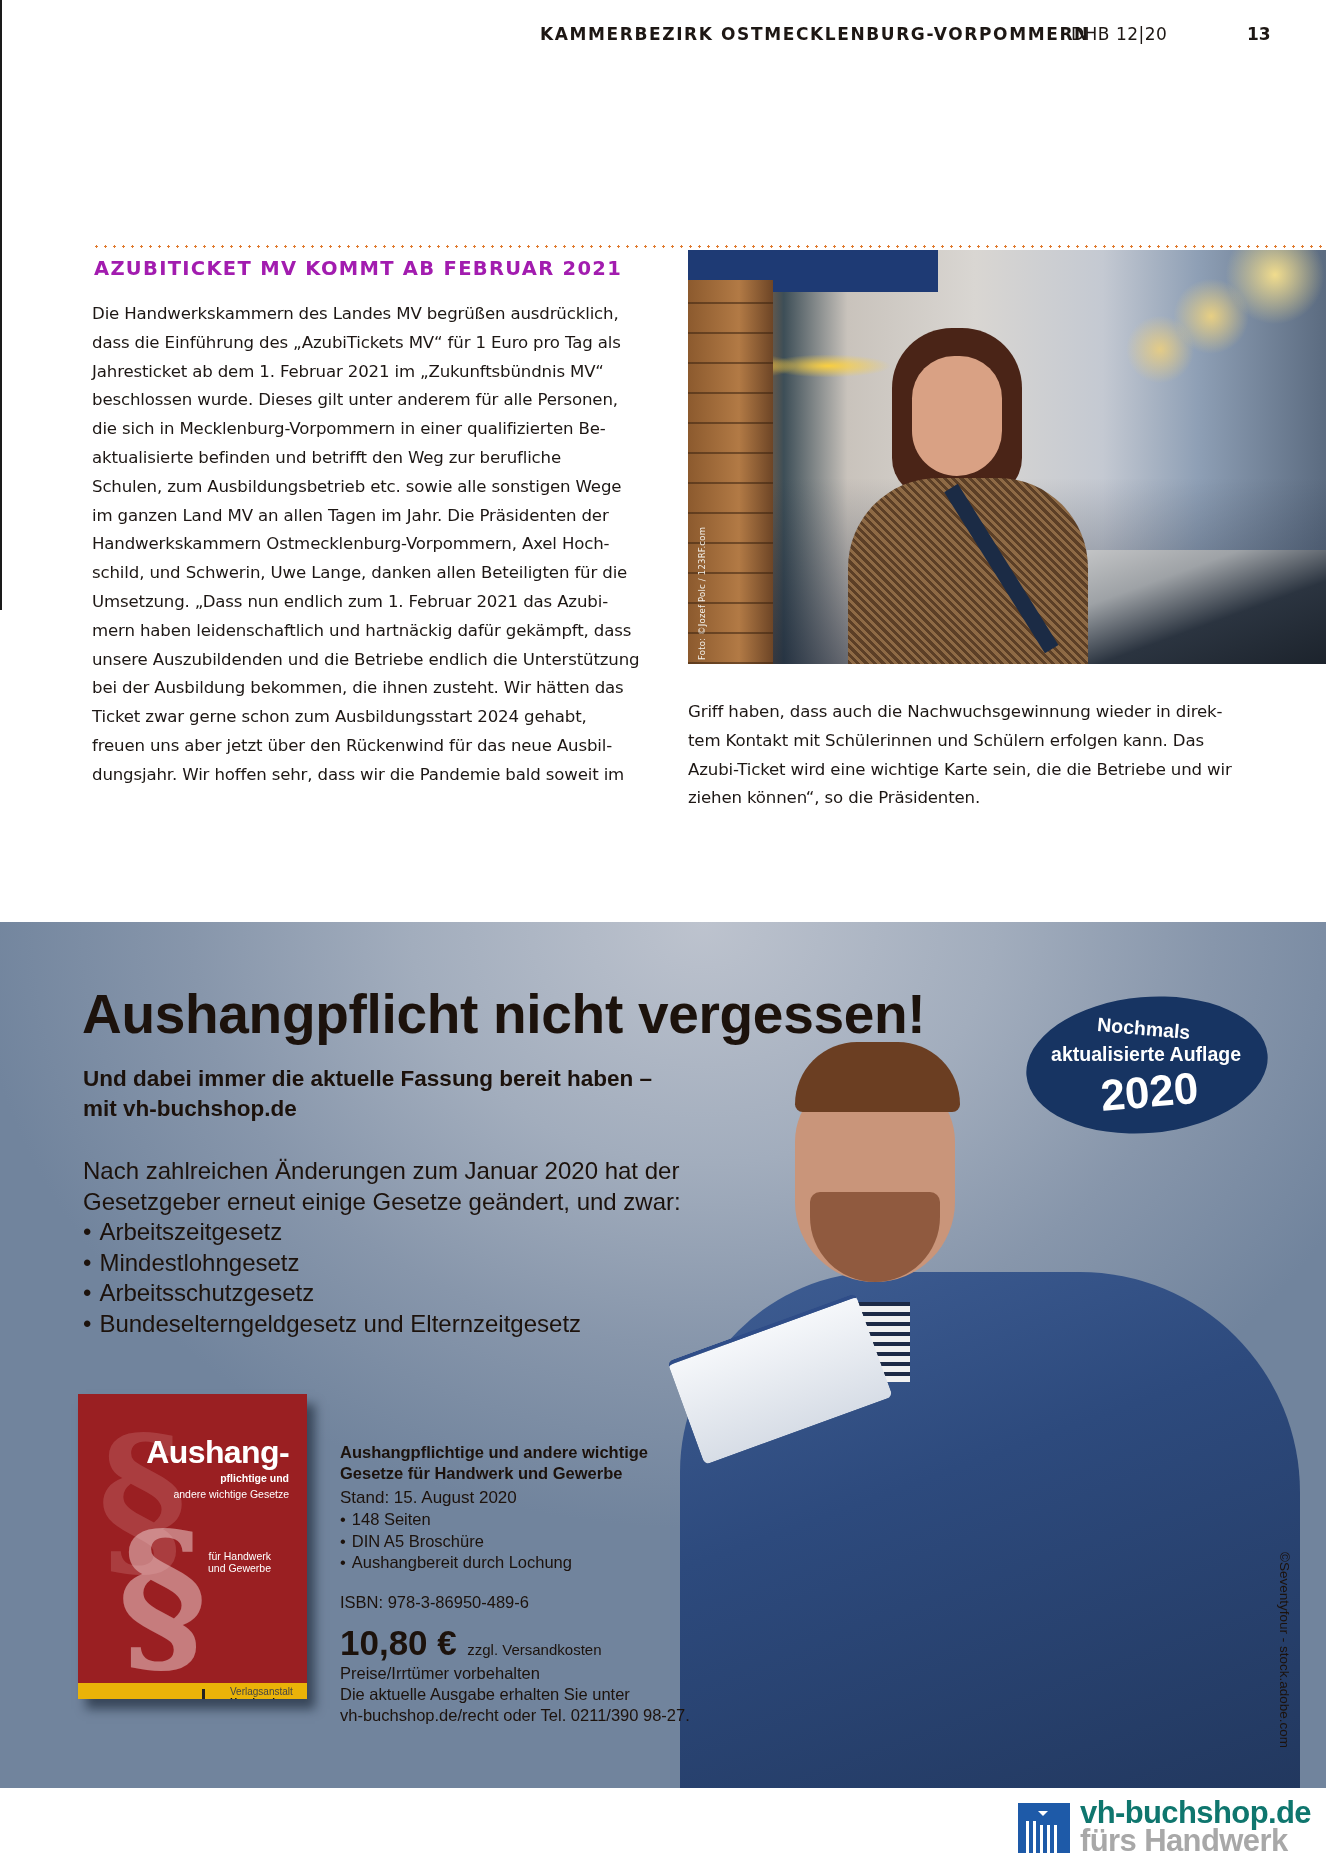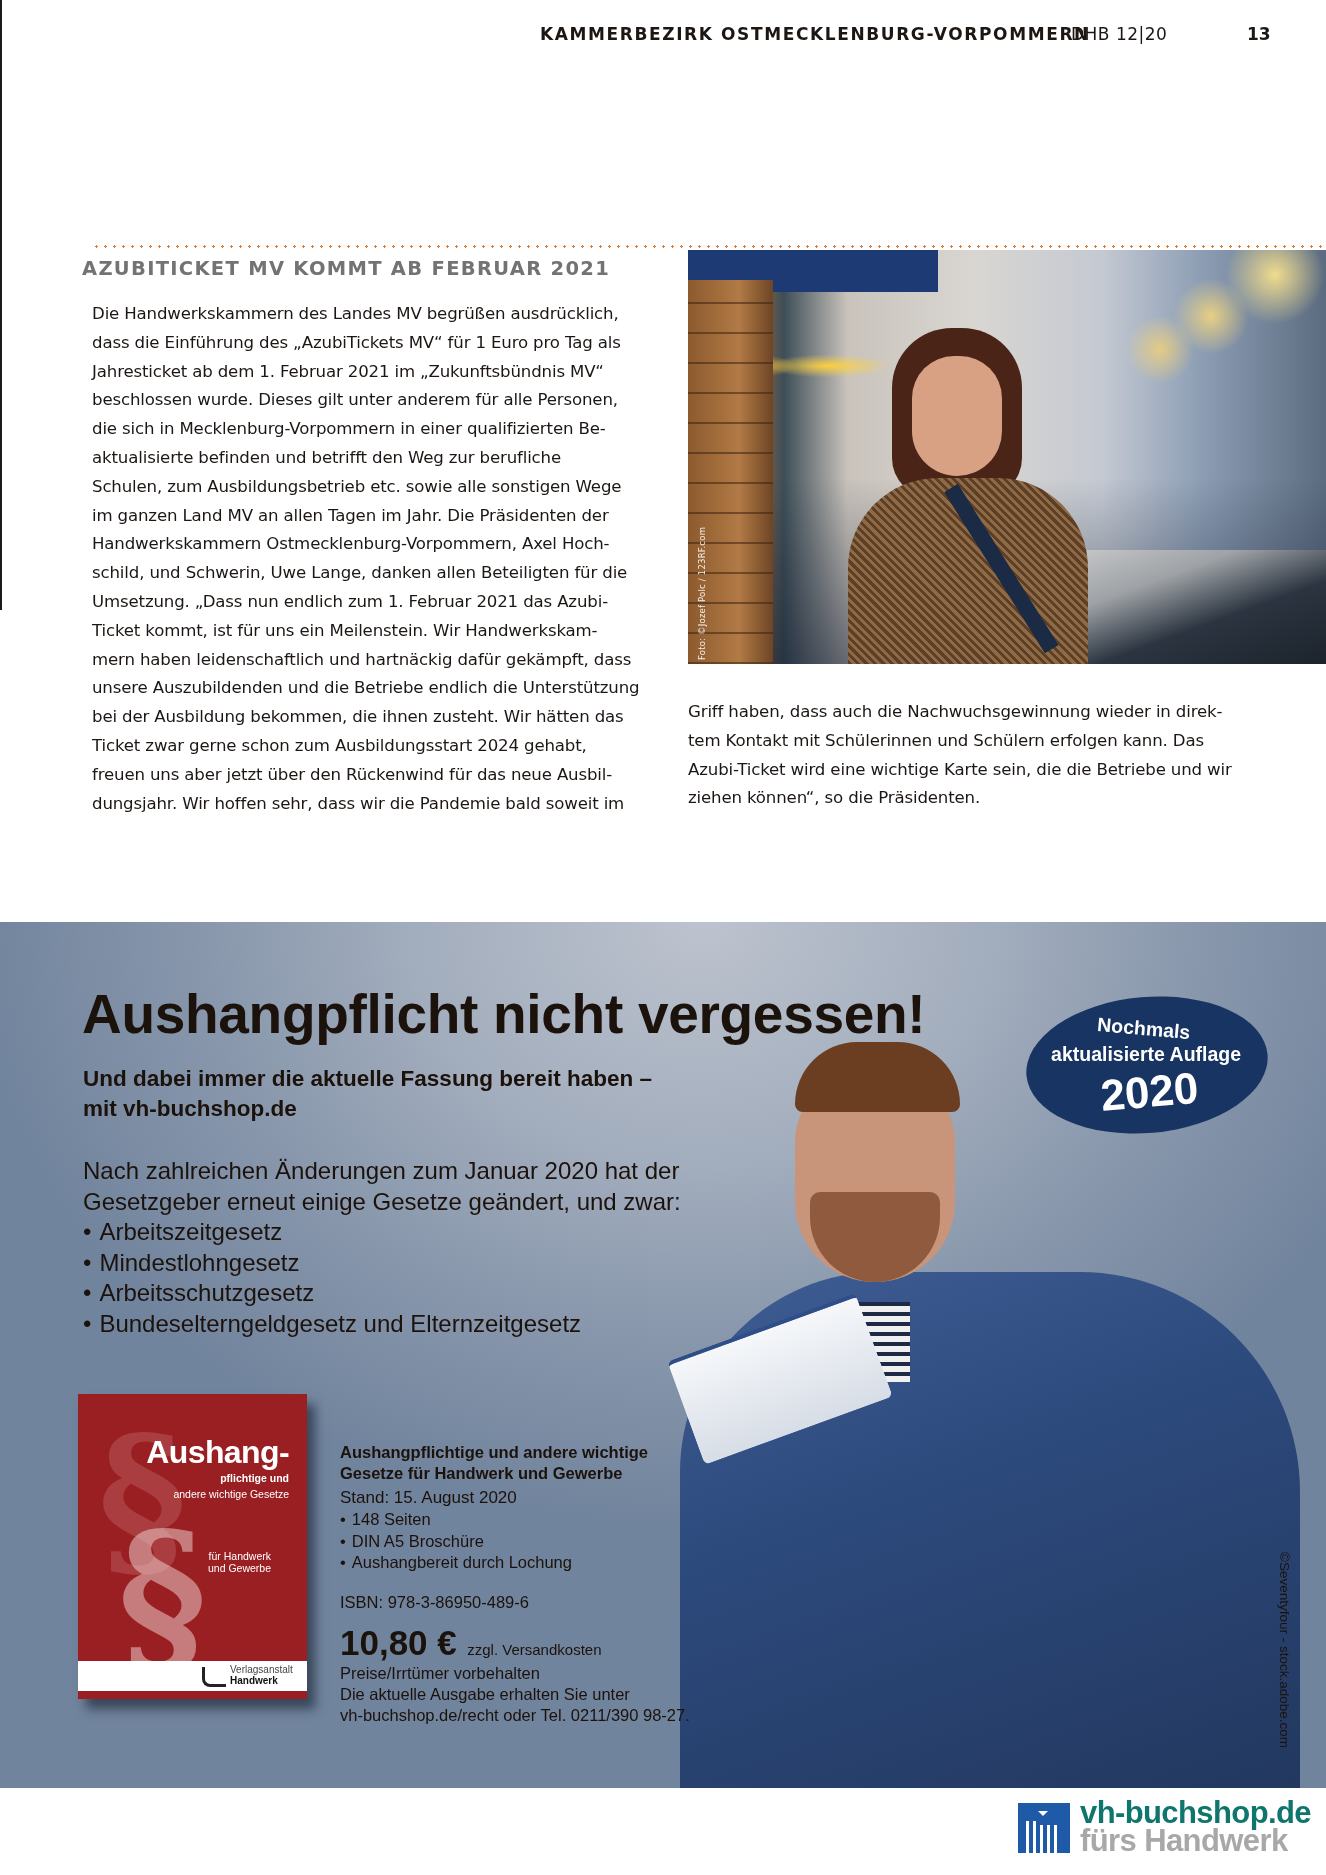--- a/index.html
+++ b/index.html
@@ -11,21 +11,21 @@
   
   .running-header { position: absolute; top: 24px; left: 540px; width: 720px; height: 26px; }
   .rh-section { position: absolute; left: 0; top: 0; font-family: "DejaVu Sans", sans-serif; font-weight: bold; font-size: 17px; letter-spacing: 1.6px; color: #1d1714; }
   .rh-issue { position: absolute; left: 531px; top: 0; font-family: "DejaVu Sans", sans-serif; font-size: 17px; letter-spacing: 0.5px; color: #1d1714; }
   .rh-page { position: absolute; left: 707px; top: 0; font-family: "DejaVu Sans", sans-serif; font-weight: bold; font-size: 17px; color: #1d1714; }
 
   
   .dotted-rule { position: absolute; top: 245px; left: 92px; width: 1234px; height: 3px;
     background-image: radial-gradient(circle, #e07a2e 1.2px, transparent 1.4px);
     background-size: 9px 3px; background-repeat: repeat-x; }
-  .article-title { position: absolute; top: 257px; left: 82px; font-family: "DejaVu Sans", sans-serif; font-weight: bold; font-size: 19.5px; letter-spacing: 1.3px; color: #737373; white-space: nowrap; }
+  .article-title { position: absolute; top: 257px; left: 94px; font-family: "DejaVu Sans", sans-serif; font-weight: bold; font-size: 19.5px; letter-spacing: 1.3px; color: #a21caf; white-space: nowrap; }
   .col { position: absolute; font-family: "DejaVu Sans", sans-serif; font-size: 16.6px; line-height: 28.8px; color: #1d1714; }
   .col-left { top: 300px; left: 92px; width: 590px; }
   .col-right { top: 698px; left: 688px; width: 620px; }
   .col .line { display: block; white-space: nowrap; letter-spacing: -0.15px; }
 
   
   .photo { position: absolute; top: 250px; left: 688px; width: 638px; height: 414px; overflow: hidden;
     background:
       radial-gradient(ellipse 14% 4% at 22% 28%, rgba(255,210,60,0.95), transparent 70%),
       radial-gradient(ellipse 10% 4% at 10% 28%, rgba(255,200,60,0.9), transparent 70%),
@@ -80,21 +80,21 @@
 
   .book-cover { position: absolute; top: 472px; left: 78px; width: 229px; height: 305px; background: #9a1f22;
     box-shadow: 8px 10px 10px rgba(10,20,35,0.55); overflow: hidden; }
   .cover-para-big { position: absolute; left: 40px; top: 116px; font-family: "DejaVu Serif", serif; font-weight: bold; font-size: 170px; line-height: 1; color: rgba(235,200,200,0.55); }
   .cover-para-ghost { position: absolute; left: 20px; top: 20px; font-family: "DejaVu Serif", serif; font-weight: bold; font-size: 170px; line-height: 1; color: rgba(220,150,150,0.25); }
   .cover-title { position: absolute; top: 40px; right: 18px; font-family: "Liberation Sans", sans-serif; font-weight: bold; font-size: 32px; color: #ffffff; letter-spacing: -0.6px; }
   .cover-sub1 { position: absolute; top: 78px; right: 18px; font-family: "Liberation Sans", sans-serif; font-weight: bold; font-size: 10.5px; color: #ffffff; }
   .cover-sub2 { position: absolute; top: 94px; right: 18px; font-family: "Liberation Sans", sans-serif; font-size: 10.5px; color: #ffffff; }
   .cover-for1 { position: absolute; top: 156px; right: 36px; font-family: "Liberation Sans", sans-serif; font-size: 10.5px; color: #ffffff; text-align: right; }
   .cover-for2 { position: absolute; top: 168px; right: 36px; font-family: "Liberation Sans", sans-serif; font-size: 10.5px; color: #ffffff; text-align: right; }
-  .cover-footer { position: absolute; left: 0; bottom: 8px; width: 100%; height: 30px; background: #ffffff; }
+  .cover-footer { position: absolute; left: 0; bottom: 0; width: 100%; height: 16px; background: #eab308; }
   .vh-mark { position: absolute; left: 124px; top: 6px; width: 24px; height: 20px; border-left: 3px solid #222; border-bottom: 3px solid #222; border-radius: 0 0 0 8px; }
   .cover-pub1 { position: absolute; left: 152px; top: 3px; font-family: "Liberation Sans", sans-serif; font-size: 10px; color: #444; }
   .cover-pub2 { position: absolute; left: 152px; top: 14px; font-family: "Liberation Sans", sans-serif; font-weight: bold; font-size: 10px; color: #111; }
 
   .product { position: absolute; top: 520px; left: 340px; width: 420px; font-family: "Liberation Sans", sans-serif; color: #1c120c; }
   .product-title { font-weight: bold; font-size: 16.5px; line-height: 21px; }
   .product-stand { font-size: 17px; line-height: 22px; margin-top: 3px; }
   .product-bullets { list-style: none; font-size: 16.5px; line-height: 21.5px; }
   .product-bullets li::before { content: "\2022"; margin-right: 6px; }
   .product-isbn { font-size: 16.5px; line-height: 21px; margin-top: 18px; }
@@ -133,21 +133,20 @@
   <span class="line">dass die Einführung des „AzubiTickets MV“ für 1 Euro pro Tag als</span>
   <span class="line">Jahresticket ab dem 1. Februar 2021 im „Zukunftsbündnis MV“</span>
   <span class="line">beschlossen wurde. Dieses gilt unter anderem für alle Personen,</span>
   <span class="line">die sich in Mecklenburg-Vorpommern in einer qualifizierten Be-</span>
   <span class="line">aktualisierte befinden und betrifft den Weg zur berufliche</span>
   <span class="line">Schulen, zum Ausbildungsbetrieb etc. sowie alle sonstigen Wege</span>
   <span class="line">im ganzen Land MV an allen Tagen im Jahr. Die Präsidenten der</span>
   <span class="line">Handwerkskammern Ostmecklenburg-Vorpommern, Axel Hoch-</span>
   <span class="line">schild, und Schwerin, Uwe Lange, danken allen Beteiligten für die</span>
   <span class="line">Umsetzung. „Dass nun endlich zum 1. Februar 2021 das Azubi-</span>
-  <span class="line">Ticket kommt, ist für uns ein Meilenstein. Wir Handwerkskam-</span>
   <span class="line">mern haben leidenschaftlich und hartnäckig dafür gekämpft, dass</span>
   <span class="line">unsere Auszubildenden und die Betriebe endlich die Unterstützung</span>
   <span class="line">bei der Ausbildung bekommen, die ihnen zusteht. Wir hätten das</span>
   <span class="line">Ticket zwar gerne schon zum Ausbildungsstart 2024 gehabt,</span>
   <span class="line">freuen uns aber jetzt über den Rückenwind für das neue Ausbil-</span>
   <span class="line">dungsjahr. Wir hoffen sehr, dass wir die Pandemie bald soweit im</span>
 </div>
 
 <div class="photo">
   <div class="photo-awning"></div>

